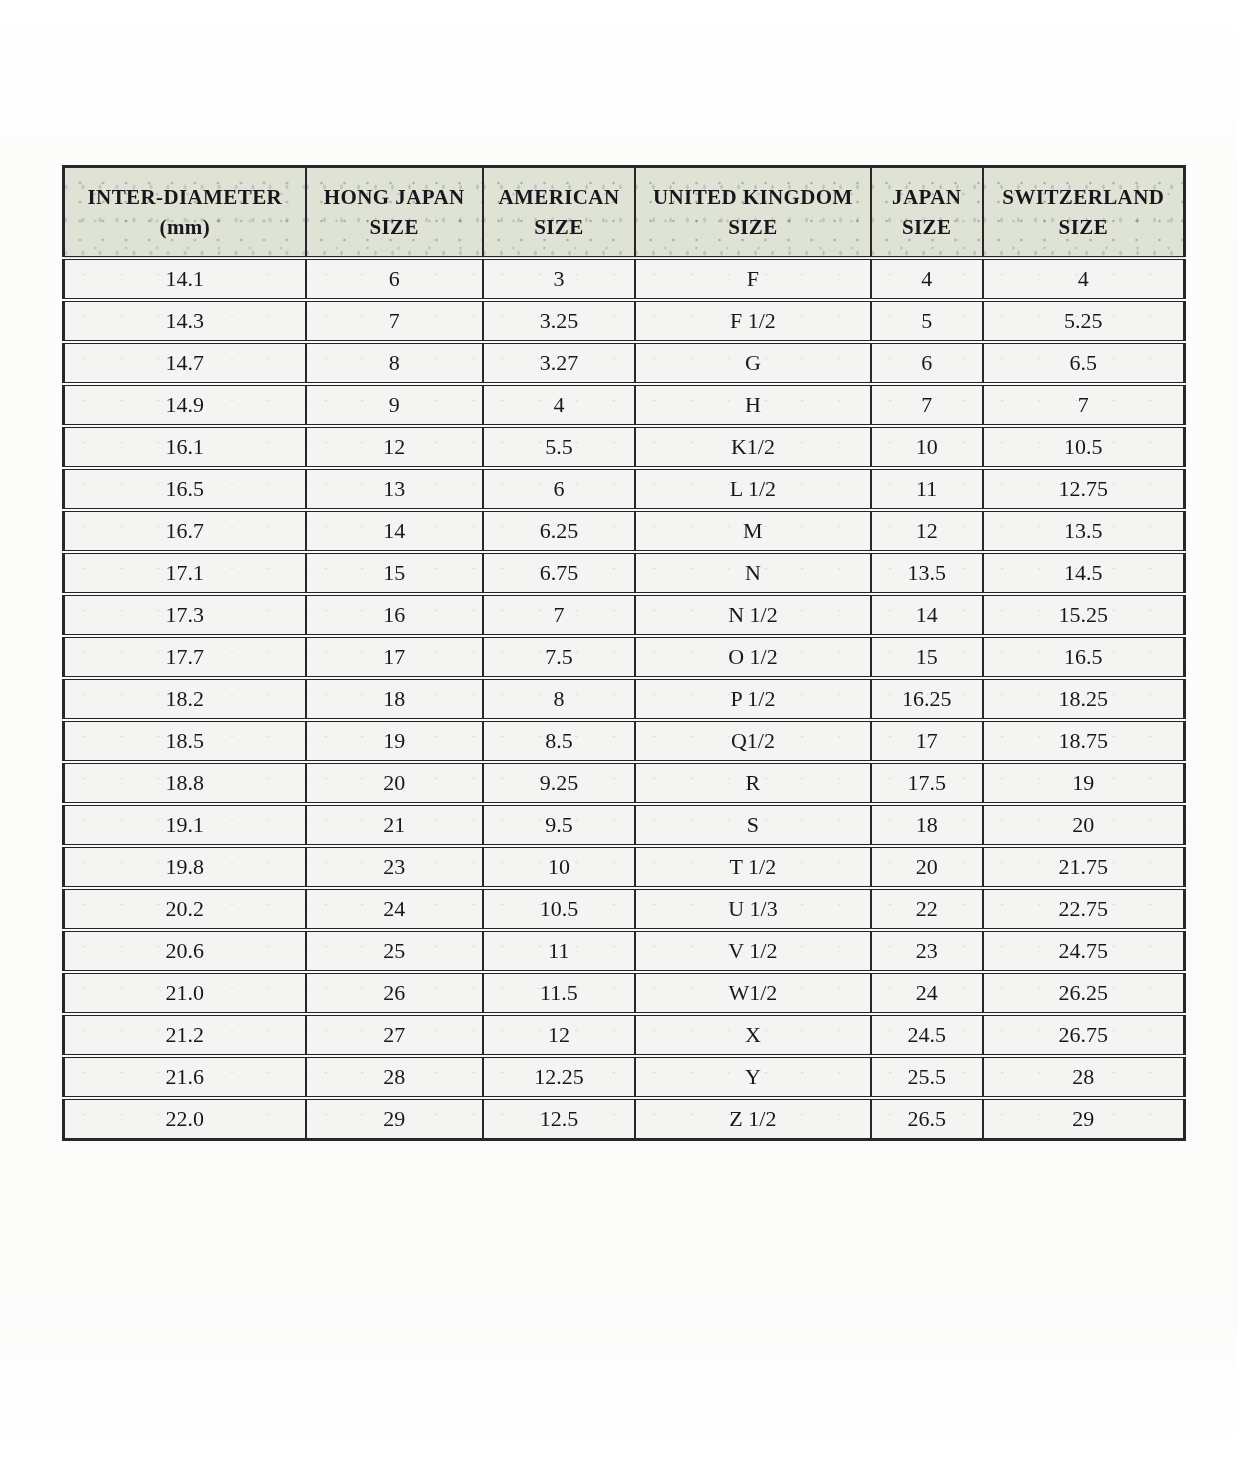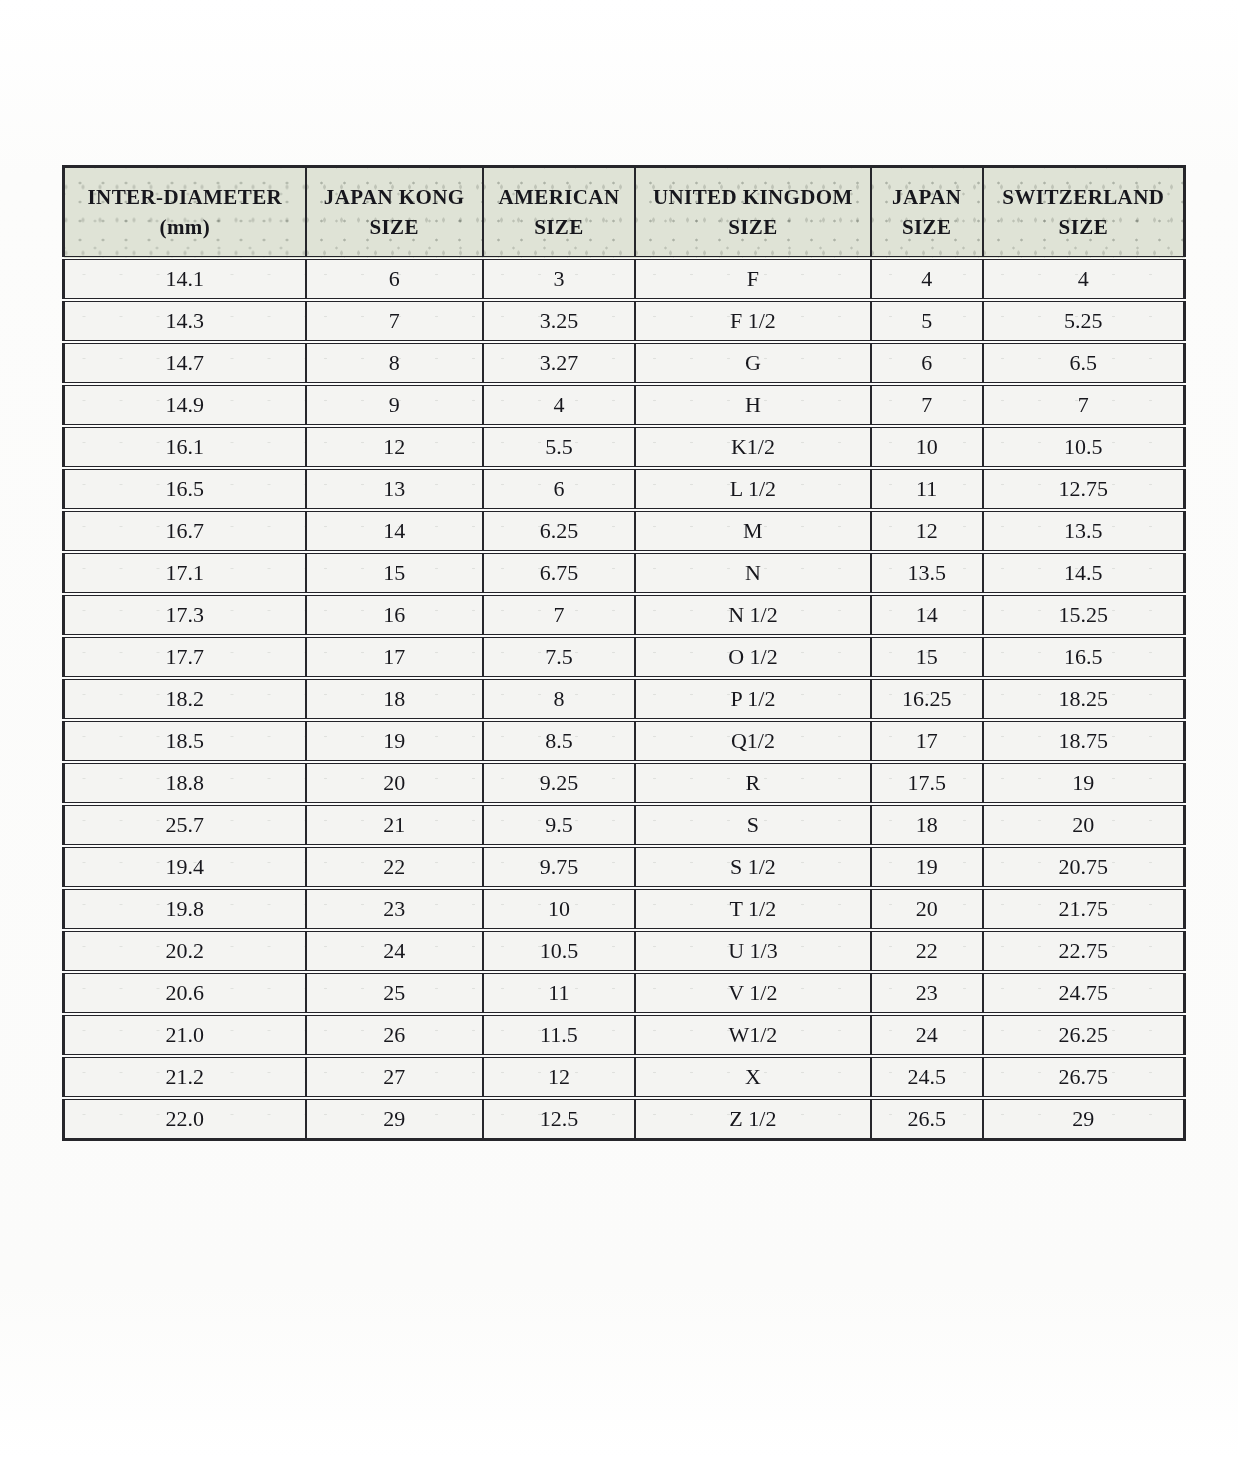--- a/index.html
+++ b/index.html
@@ -86,21 +86,21 @@
           <col class="c5">
           <col class="c6">
       </colgroup>
       <thead>
           <tr>
             <th>
               <span class="hdr-line">INTER-DIAMETER</span>
               <span class="hdr-line">(mm)</span>
             </th>
             <th>
-              <span class="hdr-line">JAPAN KONG</span>
+              <span class="hdr-line">HONG JAPAN</span>
               <span class="hdr-line">SIZE</span>
             </th>
             <th>
               <span class="hdr-line">AMERICAN</span>
               <span class="hdr-line">SIZE</span>
             </th>
             <th>
               <span class="hdr-line">UNITED KINGDOM</span>
               <span class="hdr-line">SIZE</span>
             </th>
@@ -213,34 +213,26 @@
           </tr>
           <tr>
             <td>18.8</td>
             <td>20</td>
             <td>9.25</td>
             <td>R</td>
             <td>17.5</td>
             <td>19</td>
           </tr>
           <tr>
-            <td>25.7</td>
+            <td>19.1</td>
             <td>21</td>
             <td>9.5</td>
             <td>S</td>
             <td>18</td>
             <td>20</td>
-          </tr>
-          <tr>
-            <td>19.4</td>
-            <td>22</td>
-            <td>9.75</td>
-            <td>S 1/2</td>
-            <td>19</td>
-            <td>20.75</td>
           </tr>
           <tr>
             <td>19.8</td>
             <td>23</td>
             <td>10</td>
             <td>T 1/2</td>
             <td>20</td>
             <td>21.75</td>
           </tr>
           <tr>
@@ -269,20 +261,28 @@
           </tr>
           <tr>
             <td>21.2</td>
             <td>27</td>
             <td>12</td>
             <td>X</td>
             <td>24.5</td>
             <td>26.75</td>
           </tr>
           <tr>
+            <td>21.6</td>
+            <td>28</td>
+            <td>12.25</td>
+            <td>Y</td>
+            <td>25.5</td>
+            <td>28</td>
+          </tr>
+          <tr>
             <td>22.0</td>
             <td>29</td>
             <td>12.5</td>
             <td>Z 1/2</td>
             <td>26.5</td>
             <td>29</td>
           </tr>
         </tbody>
     </table>
   </div>

